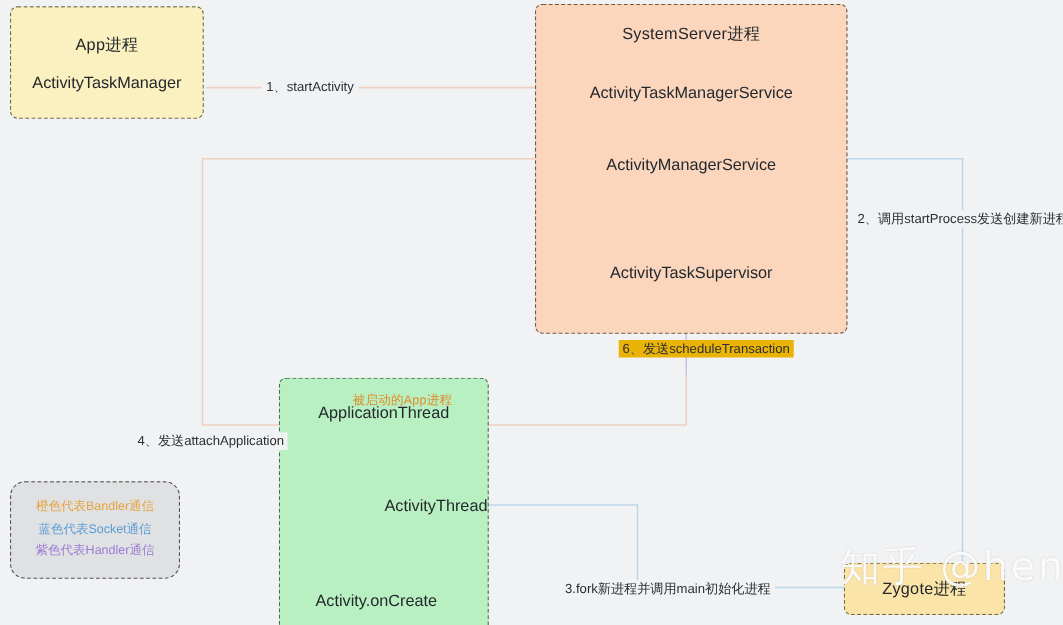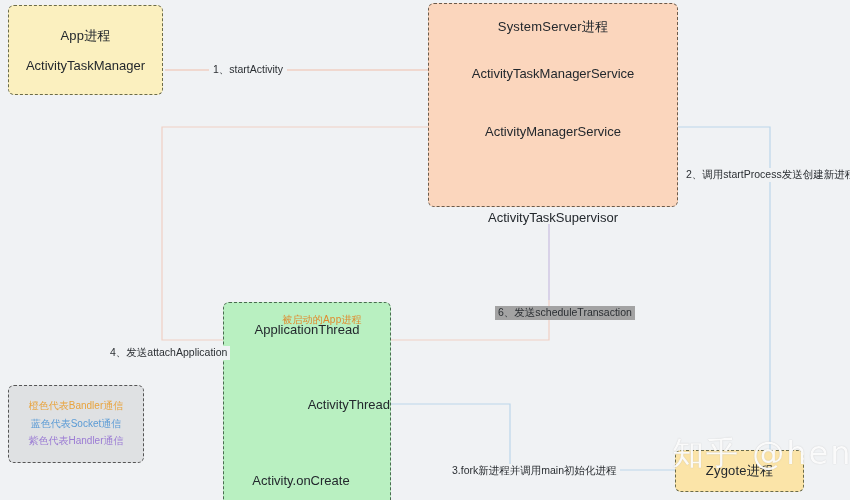--- a/index.html
+++ b/index.html
@@ -15,21 +15,21 @@
 
   .box{position:absolute;box-sizing:border-box;}
   .proc-box{
     border:1px dashed #555;
     border-radius:6px;
     display:flex;flex-direction:column;align-items:center;
   }
   .box-yellow{background:#fbf0bf;border-color:#6b6b4a;}
   .box-orange{background:#fbd6bd;border-color:#6b5a4a;}
   .box-green{background:#b9f0c1;border-color:#4a6b50;}
-  .box-grey{background:#dfe1e3;border-color:#555;}
+  .box-grey{background:#dfe1e3;border-color:#555;border-radius:12px;}
 
   .proc-title{
     font-size:13px;color:#23282d;letter-spacing:.2px;
     white-space:nowrap;
   }
   .proc-title.small-orange{font-size:10px;color:#e08a2e;}
   .node-label{
     font-size:13px;color:#23282d;white-space:nowrap;
   }
   .edge-label{
@@ -95,21 +95,21 @@
 
     <path d="M307,414 L307,468" stroke="#7a6e64" stroke-width="1.1" fill="none" marker-end="url(#ar-dark)"></path>
     <rect x="249" y="433" width="118" height="14" fill="#b9f0c1"></rect>
   </svg>
 
   <div class="box proc-box box-yellow" style="left:8px;top:5px;width:155px;height:90px;justify-content:space-around;padding:14px 0;">
     <div class="proc-title">App进程</div>
     <div class="node-label">ActivityTaskManager</div>
   </div>
 
-  <div class="box proc-box box-orange" style="left:428px;top:3px;width:250px;height:204px;padding-top:14px;">
+  <div class="box proc-box box-orange" style="left:428px;top:3px;width:250px;height:264px;padding-top:14px;">
     <div class="proc-title">SystemServer进程</div>
 
     <div class="node-label" style="position:absolute;left:0;right:0;top:62px;text-align:center;">ActivityTaskManagerService</div>
 
     <div class="node-label" style="position:absolute;left:0;right:0;top:120px;text-align:center;">ActivityManagerService</div>
 
     <div class="node-label" style="position:absolute;left:0;right:0;top:206px;text-align:center;">ActivityTaskSupervisor</div>
   </div>
 
   <div class="box proc-box box-green" style="left:223px;top:302px;width:168px;height:210px;padding-top:10px;padding-left:30px;">
@@ -133,17 +133,17 @@
   </div>
 
   <div class="edge-label" style="left:209px;top:63px;background:#f0f2f4;padding:0 4px;">1、startActivity</div>
 
   <div class="edge-label" style="left:683px;top:168px;background:#f0f2f4;padding:0 3px;">2、调用startProcess发送创建新进程请求</div>
 
   <div class="edge-label" style="left:449px;top:464px;background:#f0f2f4;padding:0 3px;">3.fork新进程并调用main初始化进程</div>
 
   <div class="edge-label" style="left:107px;top:346px;background:#f0f2f4;padding:0 3px;">4、发送attachApplication</div>
 
-  <div class="edge-label" style="left:495px;top:272px;background:#a3a3a3;padding:0 3px;margin-top:34px;">6、发送scheduleTransaction</div>
+  <div class="edge-label" style="left:495px;top:272px;background:#eab308;padding:0 3px;">6、发送scheduleTransaction</div>
 
   <div class="watermark">知乎 @heny</div>
 
 </div>
 
 </body></html>

